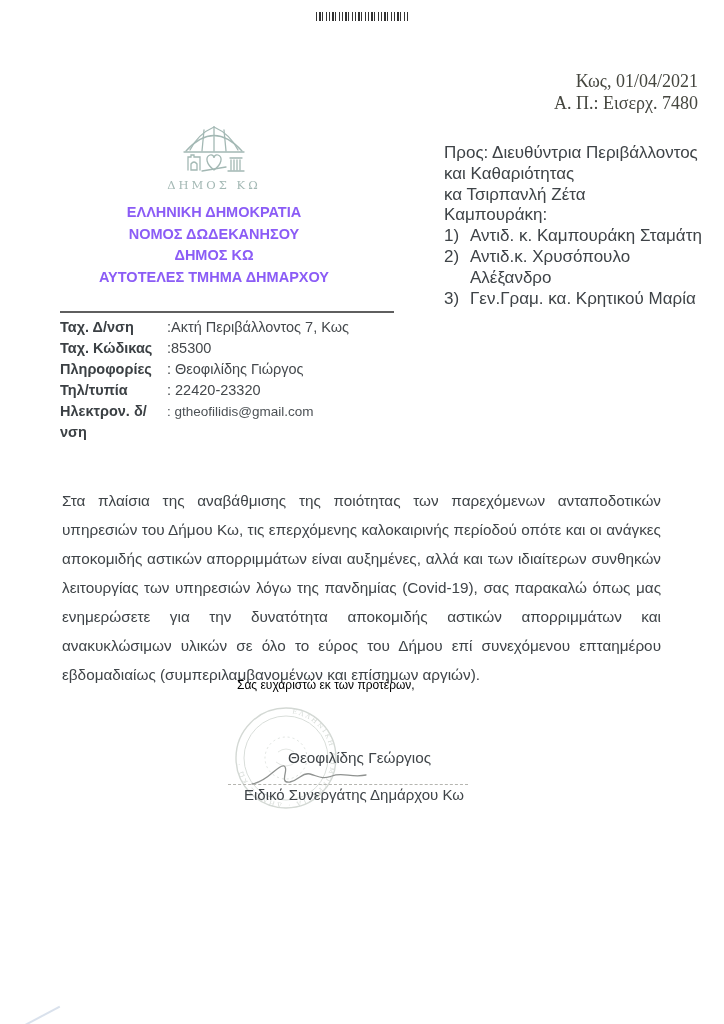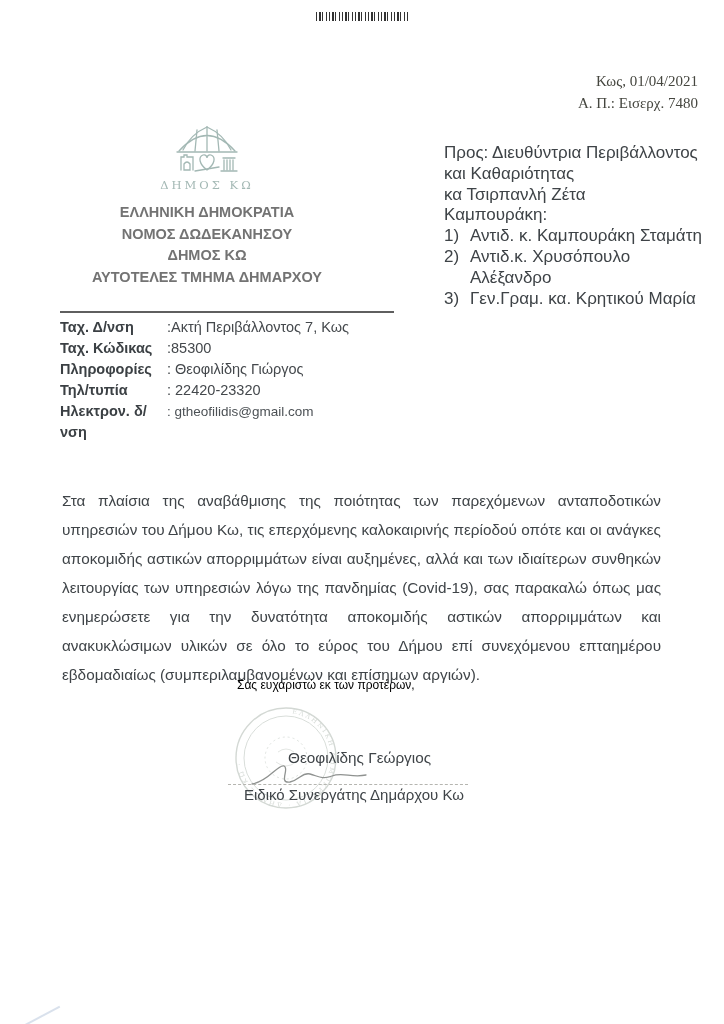--- a/index.html
+++ b/index.html
@@ -23,30 +23,30 @@
       #333 10px 11px, #fff 11px 13px);
   }
   .barcode-number{
     font-family:"DejaVu Sans Mono", monospace;
     font-size:10.5px;color:#555;letter-spacing:1.5px;margin-top:1px;
   }
   
   .date-block{
     position:absolute;top:70px;right:26px;
     font-family:"Liberation Serif", serif;
-    font-size:15px;color:#45463f;text-align:right;line-height:22px;margin-left:36px;
-  }
-  
-  .letterhead{position:absolute;top:124px;left:41px;width:332px;text-align:center;}
+    font-size:18px;color:#45463f;text-align:right;line-height:22px;margin-left:36px;
+  }
+  
+  .letterhead{position:absolute;top:124px;left:48px;width:332px;text-align:center;}
   .logo-wrap{line-height:0;}
   .logo-caption{
     font-family:"DejaVu Serif", serif;
     font-size:11.5px;letter-spacing:3px;color:#a3b8b4;margin-top:2px;
   }
-  .lh-lines{margin-top:10px;font-weight:bold;font-size:14.5px;line-height:21.5px;color:#737373;}
+  .lh-lines{margin-top:10px;font-weight:bold;font-size:14.5px;line-height:21.5px;color:#8b5cf6;}
   
   .recipients{position:absolute;top:143px;left:444px;width:270px;
     font-size:17px;font-weight:400;line-height:20.8px;color:#3e4347;}
   .cc-row{display:flex;}
   .cc-num{width:26px;flex:0 0 26px;}
   .cc-text{flex:1;}
   
   .contact{position:absolute;top:311px;left:60px;width:334px;
     border-top:2px solid #5f5f5f;padding-top:4px;font-size:14.5px;line-height:21px;}
   .contact-row{display:flex;}

